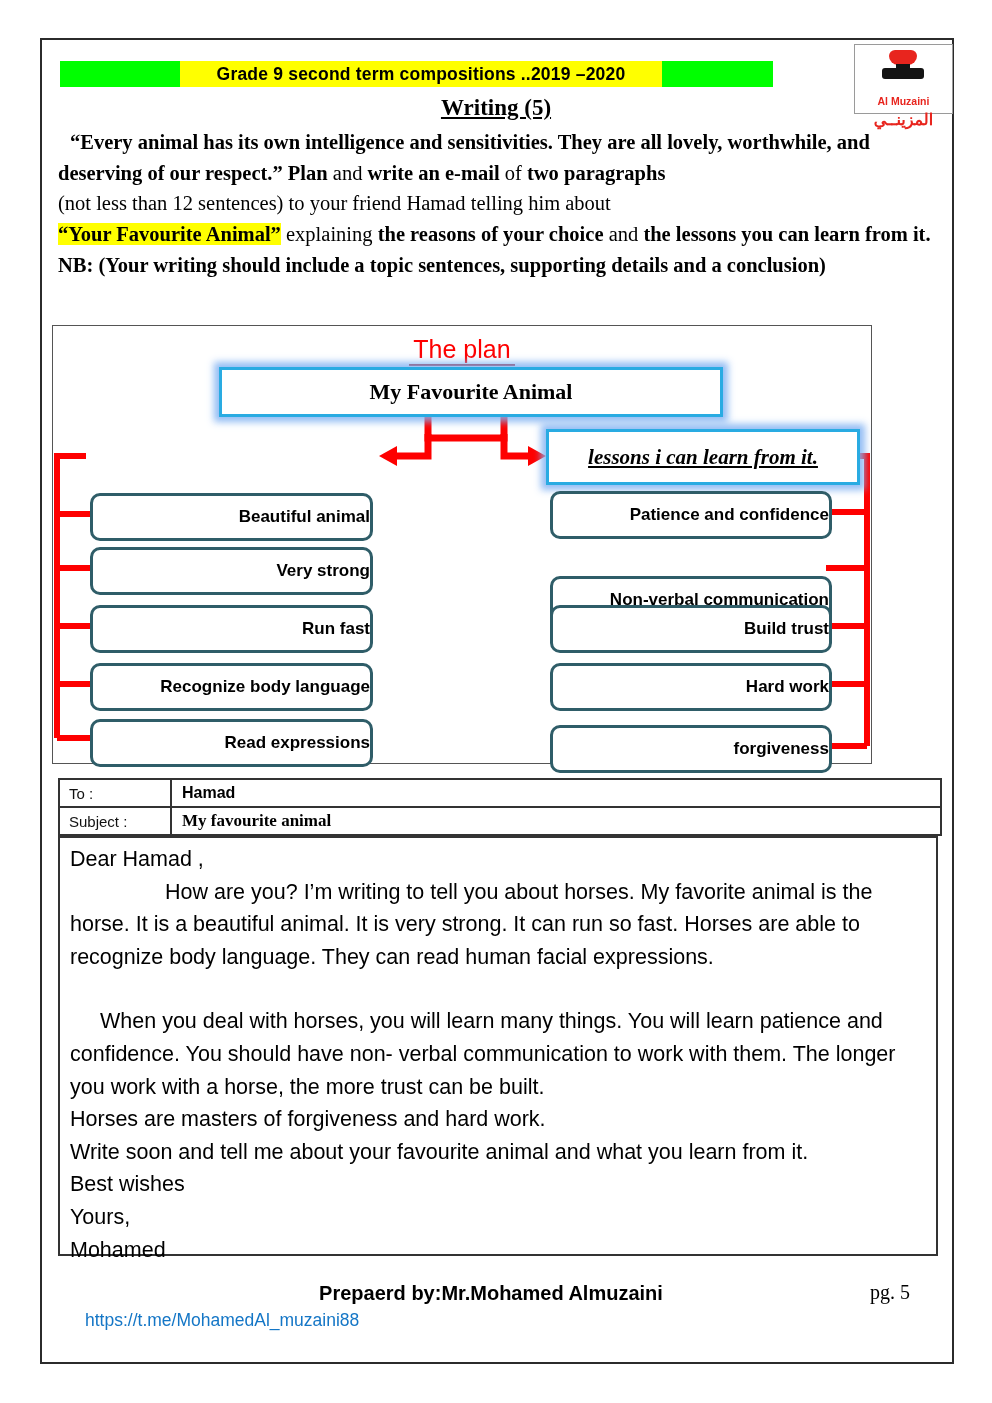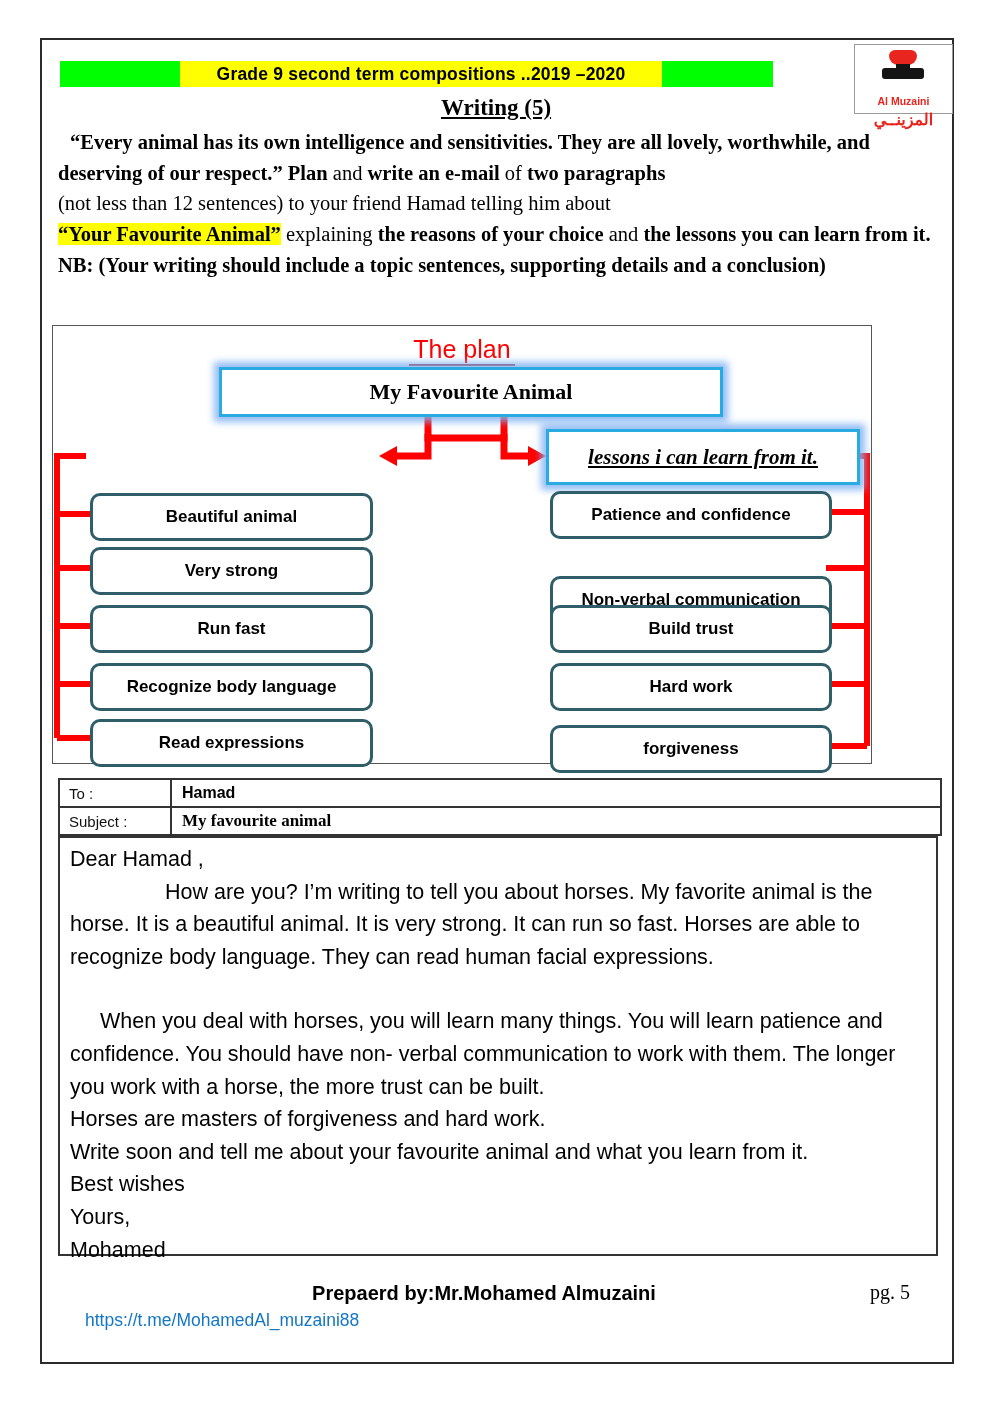--- a/index.html
+++ b/index.html
@@ -40,21 +40,21 @@
   #plan-title span{border-bottom:2.5px solid #b01010;padding:0 4px 1px 4px;}
   .cyan-box{position:absolute;background:#fff;border:3.5px solid #29abe2;
             box-shadow:0 0 7px 5px rgba(128,178,242,.85);
             display:flex;align-items:center;justify-content:center;
             font-family:"Liberation Serif",serif;font-weight:bold;}
   #root-box{left:166px;top:41px;width:498px;height:44px;font-size:22px;}
   #left-header{left:33px;top:103px;width:288px;height:50px;font-size:21px;}
   #right-header{left:493px;top:103px;width:308px;height:50px;font-size:21px;font-style:italic;}
   .u{text-decoration:underline;}
   .node{position:absolute;width:277px;height:42px;border:3.5px solid #2f5d68;border-radius:10px;background:#fff;
-        display:flex;align-items:center;justify-content:center;font-weight:bold;font-size:17px;}
+        display:flex;align-items:center;justify-content:flex-end;font-weight:bold;font-size:17px;}
   .node-l{left:37px;}
   .node-r{left:497px;width:276px;}
   #conn-svg{position:absolute;left:0;top:0;width:818px;height:437px;}
 
   
   #email-table{left:58px;top:778px;width:880px;border:2px solid #333;background:#fff;}
   .etr{display:flex;height:26px;}
   .etr + .etr{border-top:2px solid #333;}
   .etl{width:112px;border-right:2px solid #333;font-size:15px;color:#111;
        display:flex;align-items:center;padding-left:9px;box-sizing:border-box;}
@@ -63,21 +63,21 @@
   #subject-value{font-family:"Liberation Serif",serif;font-weight:bold;font-size:17px;}
 
   
   #email-body{left:58px;top:836px;width:880px;height:420px;border:2px solid #333;background:#fff;
               box-sizing:border-box;padding:5px 12px 0 10px;font-size:21.5px;line-height:32.6px;}
   #body-p1{text-indent:95px;margin:0;}
   #body-p2{text-indent:30px;margin:32px 0 0 0;}
   .bline{margin:0;}
 
   
-  #footer-center{left:28px;top:1282px;width:912px;text-align:center;font-weight:bold;font-size:20px;}
+  #footer-center{left:35px;top:1282px;width:912px;text-align:center;font-weight:bold;font-size:20px;}
   #page-number{left:870px;top:1281px;font-family:"Liberation Serif",serif;font-size:20px;}
   #footer-link{left:85px;top:1310px;font-size:17.5px;color:#1476c6;text-decoration:none;}
 </style>
 </head>
 <body>
 
 <div id="canvas">
 
   <div id="page-frame" class="abs"></div>
 

